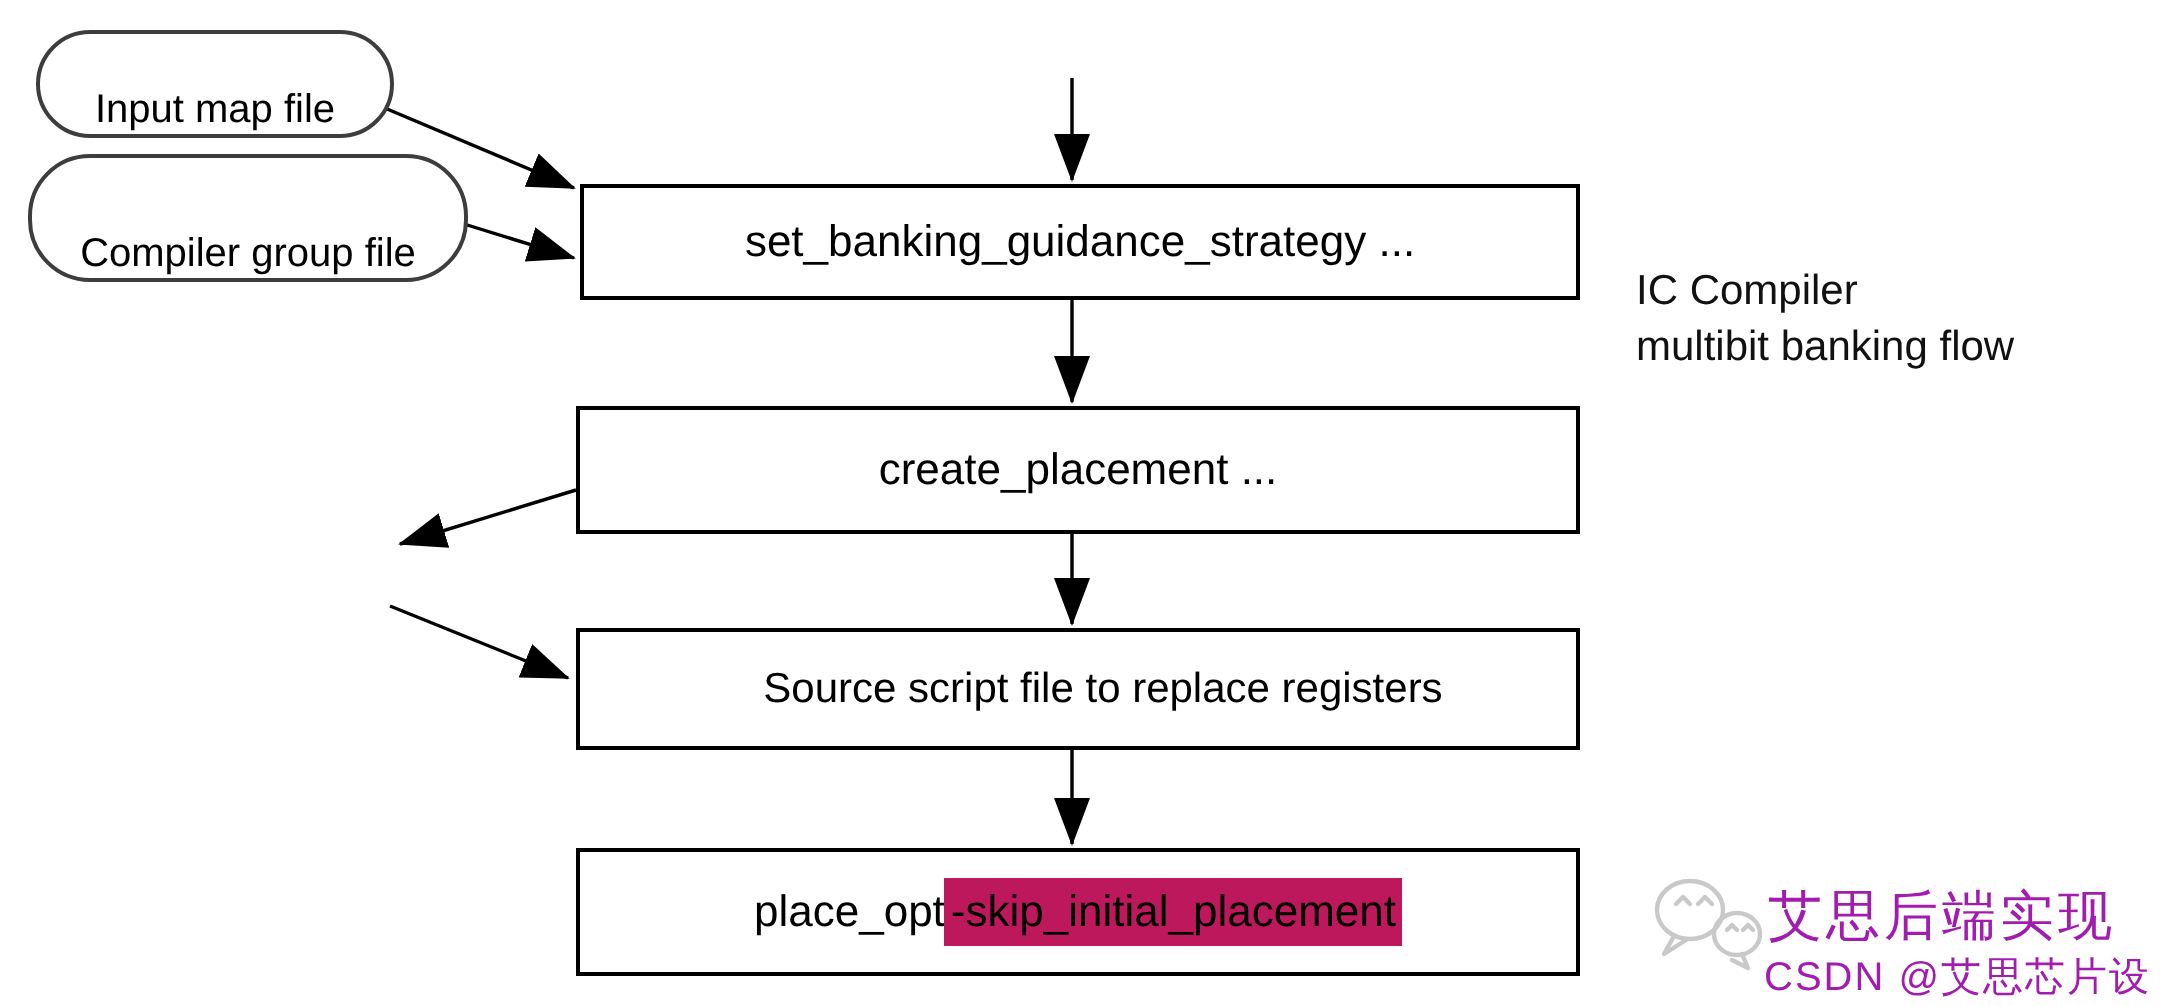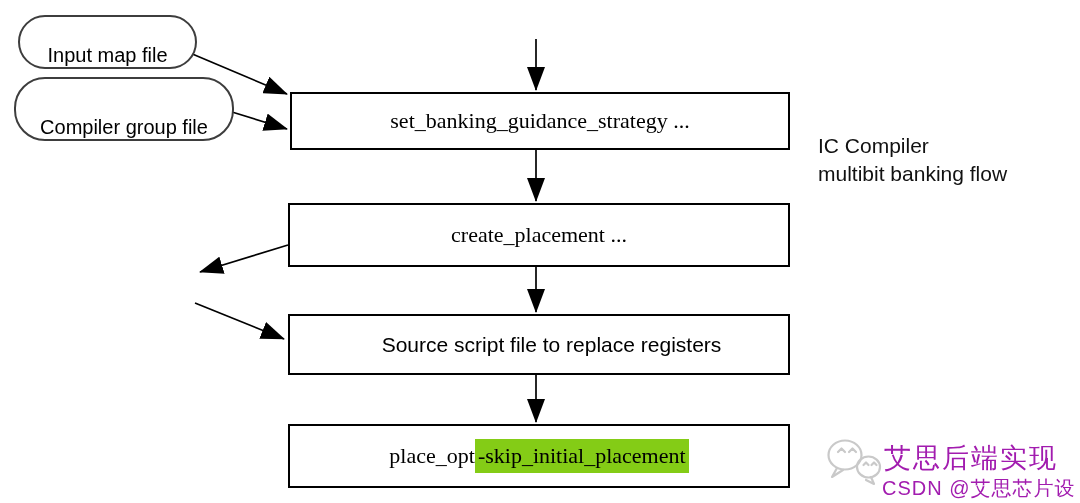--- a/index.html
+++ b/index.html
@@ -34,24 +34,24 @@
     position: absolute;
     z-index: 2;
     background: #fff;
     border: 2px solid #000;
     display: flex;
     align-items: center;
     justify-content: center;
     white-space: nowrap;
     box-sizing: border-box;
   }
-  .mono { font-family: Liberation Serif, serif; font-size: 22px; letter-spacing: 0; justify-content: center; }
+  .mono { font-family: Liberation Sans, sans-serif; font-size: 22px; letter-spacing: 0; justify-content: center; }
   .sans21 { font-family: "Liberation Sans", sans-serif; font-size: 21px; padding-left: 25px; }
   .hl {
-    background: #84cc16;
+    background: #be185d;
     padding: 4px 3px;
   }
   .side-label {
     position: absolute;
     left: 818px; top: 86px;
     z-index: 2;
     font-size: 21px;
     line-height: 1.35;
     color: #111;
     margin-top: 46px;

